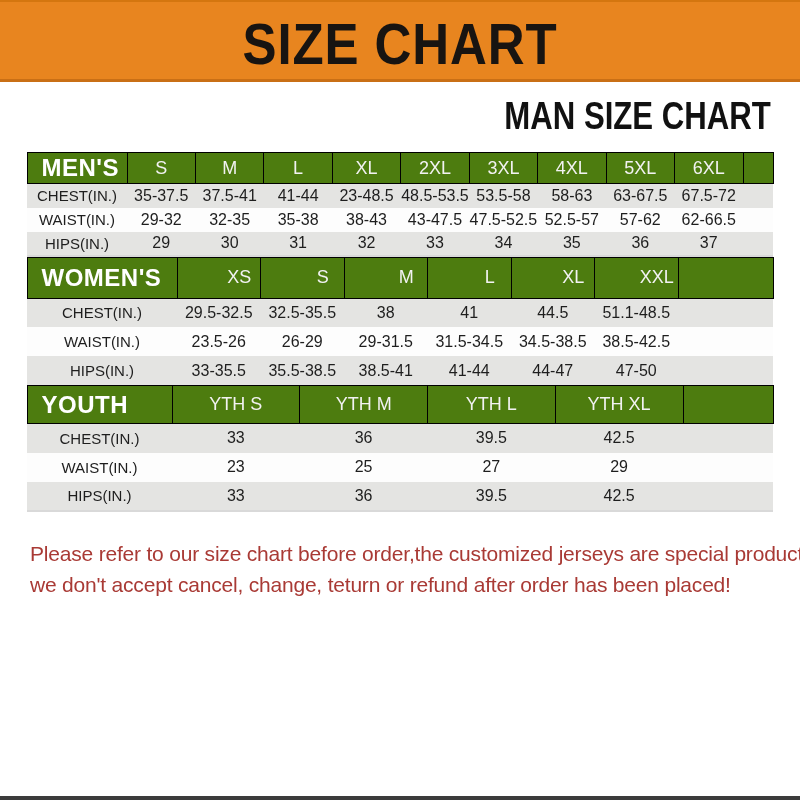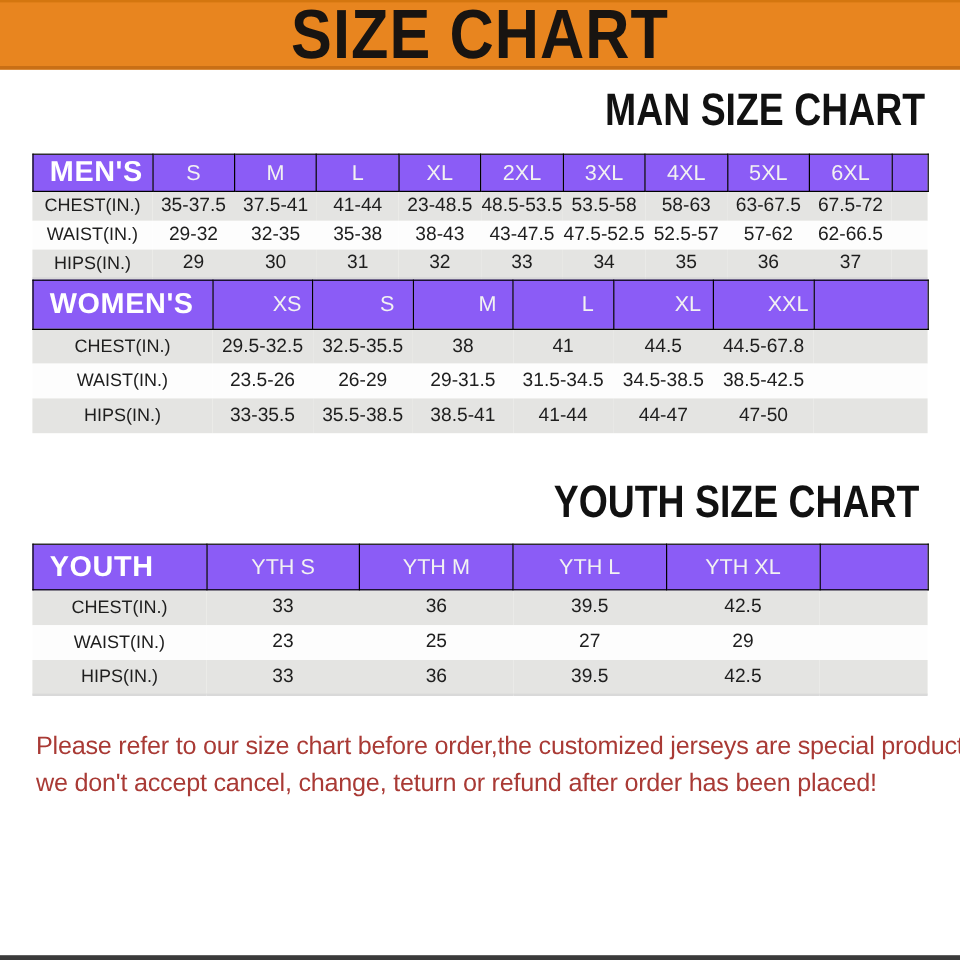--- a/index.html
+++ b/index.html
@@ -6,25 +6,25 @@
   html, body {
     width: 800px; height: 800px;
     background: #ffffff;
     font-family: "Liberation Sans", sans-serif;
     overflow: hidden;
     position: relative;
   }
 
   
   .banner {
-    width: 800px; height: 58px;
+    width: 800px; height: 82px;
     background: #E8851F;
     border-top: 2px solid #d4760f;
     border-bottom: 3px solid #c96f15;
-    display: flex; align-items: center; justify-content: center;
+    display: flex; align-items: flex-end; justify-content: center;
   }
   .banner .cond-xl {
     font-size: 58px; font-weight: bold; color: #181411;
     letter-spacing: 1px; line-height: 70px;
     transform: scaleX(0.88); transform-origin: center;
     white-space: nowrap;
   }
 
   
   .section-heading {
@@ -39,21 +39,21 @@
   .s0 .section-heading { margin: 14px 0 16px 0; }
   .s1 .section-heading { margin: 22px 0 20px 0; }
   .s2 .section-heading { margin: 38px 0 14px 0; }
 
   
   table.size-table {
     width: 747px; margin: 0 auto;
     border-collapse: collapse; table-layout: fixed;
   }
   table.size-table thead th {
-    background: #8b5cf6; color: #f2f2f2;
+    background: #4d7c0f; color: #f2f2f2;
     font-weight: normal; font-size: 18px;
     text-align: center; vertical-align: middle;
     border: 1px solid #000;
   }
   table.size-table th.corner {
     color: #ffffff; font-weight: bold; font-size: 24px;
     text-align: left; padding-left: 14px; letter-spacing: 0.5px;
     white-space: nowrap;
   }
   table.size-table td {
@@ -182,21 +182,21 @@
           </tr>
         </thead>
         <tbody>
           <tr>
             <td class="rowlabel">CHEST(IN.)</td>
             <td class="val">29.5-32.5</td>
             <td class="val">32.5-35.5</td>
             <td class="val">38</td>
             <td class="val">41</td>
             <td class="val">44.5</td>
-            <td class="val">44.5-67.8</td>
+            <td class="val">51.1-48.5</td>
             <td class="spacer"></td>
           </tr>
           <tr>
             <td class="rowlabel">WAIST(IN.)</td>
             <td class="val">23.5-26</td>
             <td class="val">26-29</td>
             <td class="val">29-31.5</td>
             <td class="val">31.5-34.5</td>
             <td class="val">34.5-38.5</td>
             <td class="val">38.5-42.5</td>
@@ -209,21 +209,20 @@
             <td class="val">38.5-41</td>
             <td class="val">41-44</td>
             <td class="val">44-47</td>
             <td class="val">47-50</td>
             <td class="spacer"></td>
           </tr>
         </tbody>
       </table>
     </section>
     <section class="size-section s2">
-      <h2 class="section-heading"><span class="cond">YOUTH SIZE CHART</span></h2>
       <table class="size-table">
         <thead>
           <tr>
             <th class="corner">YOUTH</th>
             <th class="size-col">YTH S</th>
             <th class="size-col">YTH M</th>
             <th class="size-col">YTH L</th>
             <th class="size-col">YTH XL</th>
             <th class="spacer"></th>
           </tr>

